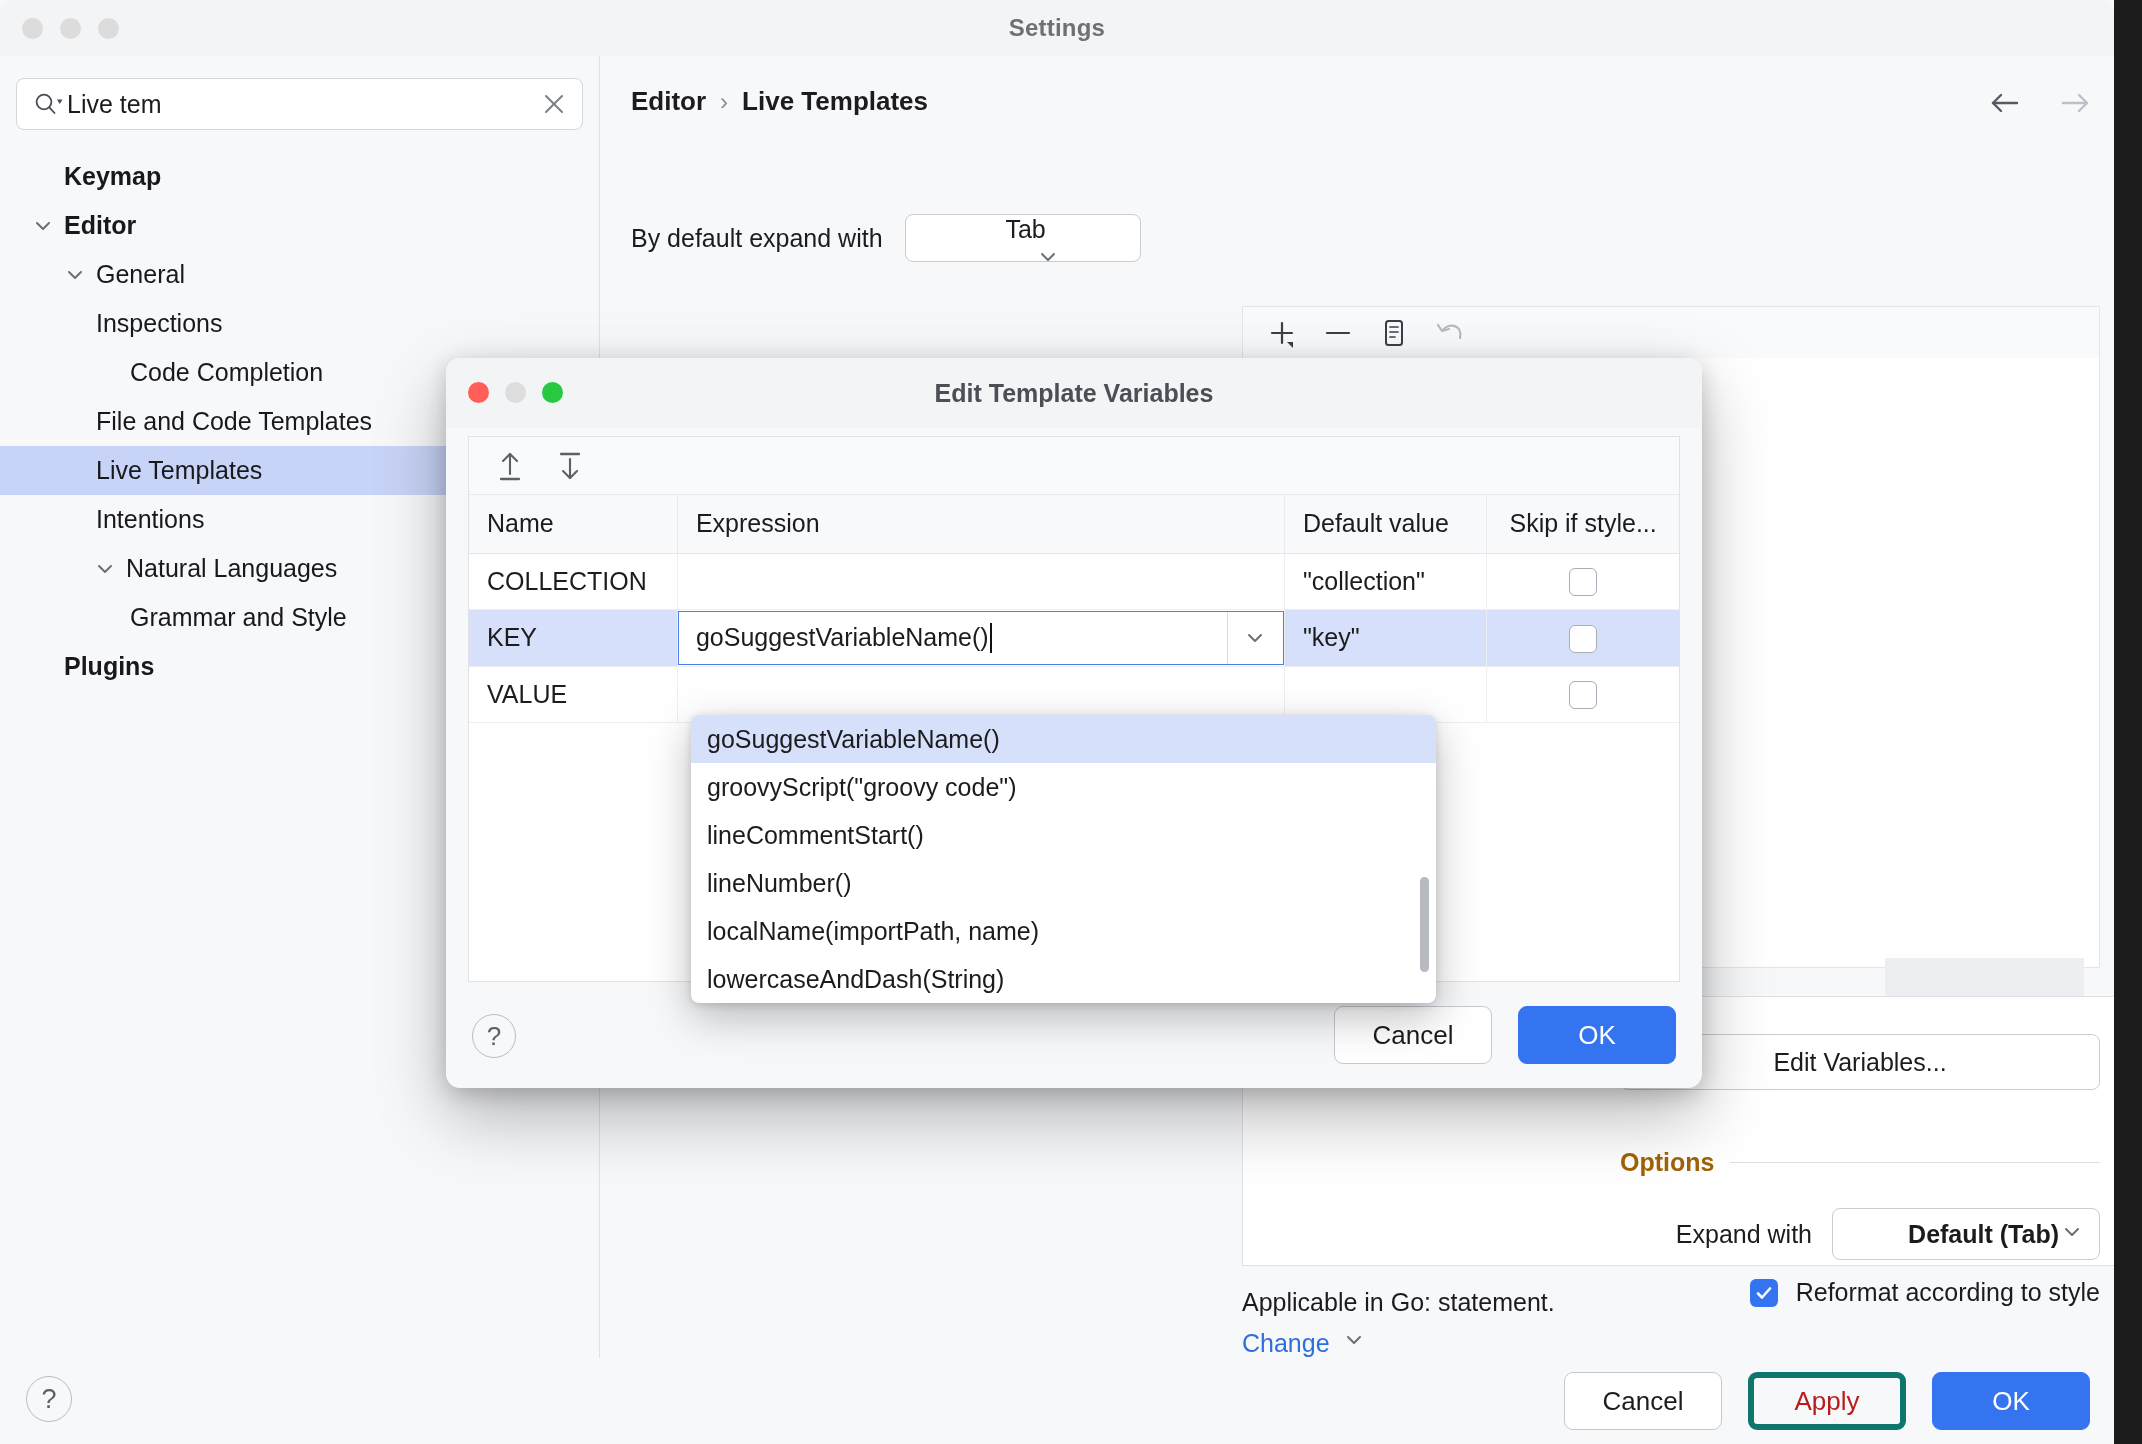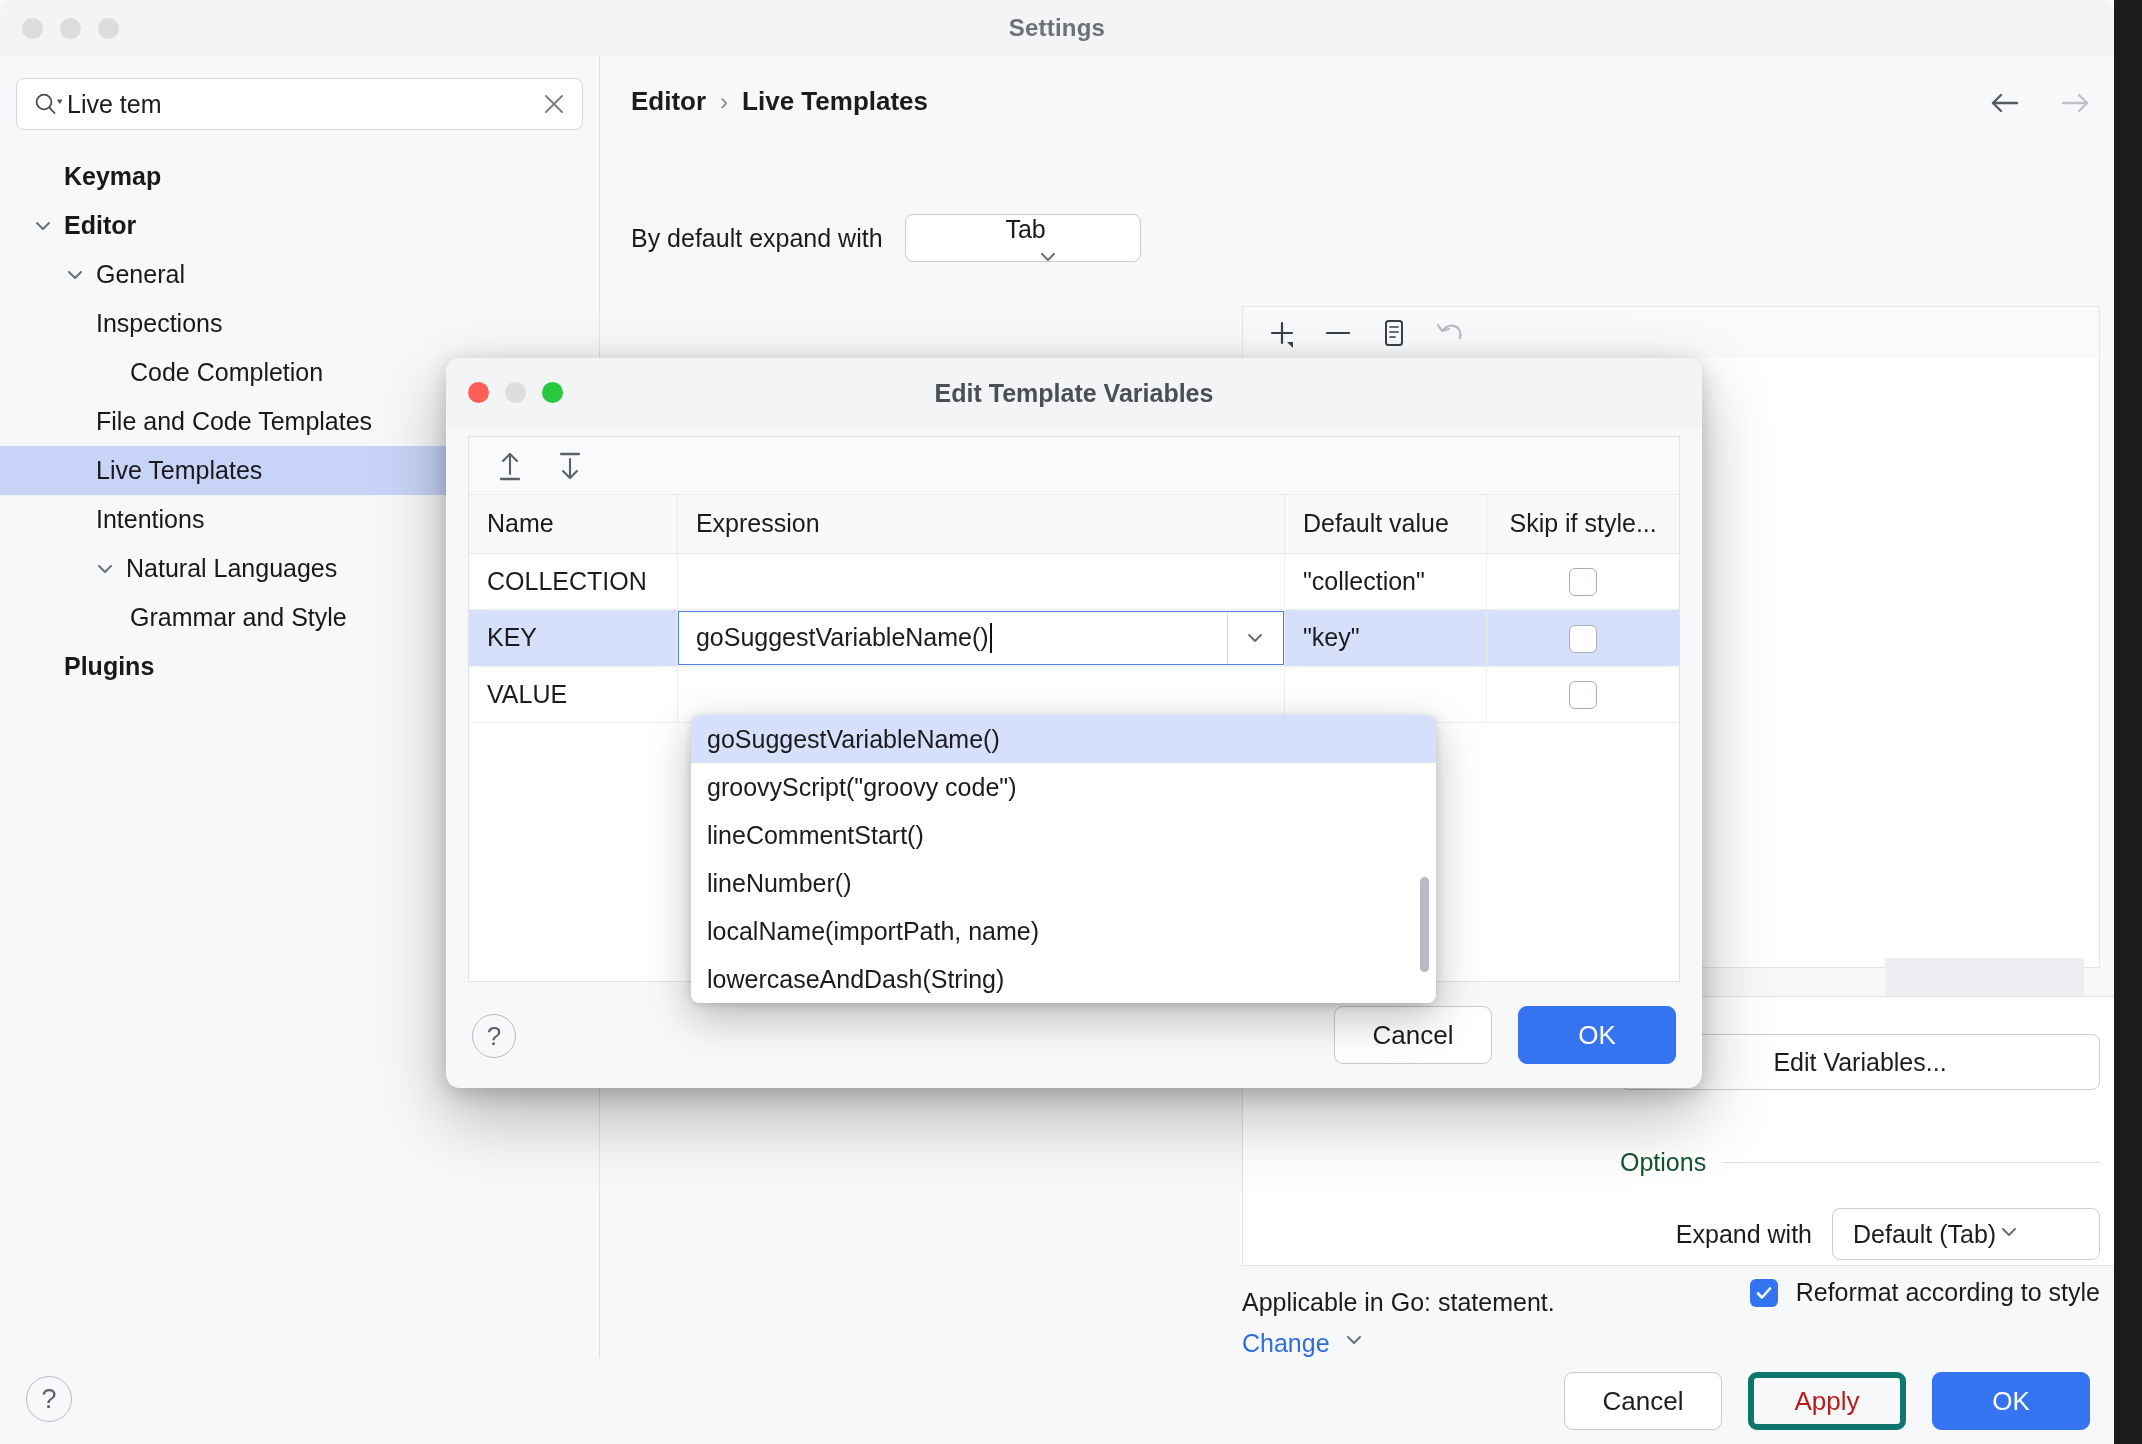--- a/index.html
+++ b/index.html
@@ -154,32 +154,32 @@
   .edit-vars-btn {
     position: absolute; right: 14px; top: 978px; width: 480px; height: 56px;
     background: #fff; border: 1px solid #c9ccd3; border-radius: 8px;
     display: flex; align-items: center; justify-content: center;
     font-size: 25px; color: #1c1c1e; cursor: pointer;
   }
   .options-head {
     position: absolute; right: 14px; top: 1092px; width: 480px;
     display: flex; align-items: center; gap: 16px;
   }
-  .options-head .t { font-size: 25px; color: #14532d; white-space: nowrap; }
+  .options-head .t { font-size: 25px; color: #a16207; white-space: nowrap; font-weight: bold; }
   .options-head .rule { flex: 1; height: 1px; background: #dcdee2; }
   .opt-row {
     position: absolute; right: 14px; top: 1152px; width: 480px;
     display: flex; align-items: center; justify-content: flex-end; gap: 20px;
   }
   .opt-row .lbl { font-size: 25px; color: #1c1c1e; }
   .opt-combo {
     width: 268px; height: 52px;
     background: #fff; border: 1px solid #c9ccd3; border-radius: 8px;
-    display: flex; align-items: center; justify-content: flex-start;
-    padding: 0 14px 0 20px; cursor: pointer;
+    display: flex; align-items: center; justify-content: flex-end;
+    padding: 0 14px 0 20px; cursor: pointer; font-weight: bold;
   }
   .reformat-row {
     position: absolute; right: 14px; top: 1222px; width: 480px;
     display: flex; align-items: center; justify-content: flex-end; gap: 18px;
   }
   .reformat-row .lbl { font-size: 25px; color: #1c1c1e; }
 
   
   .bottom-bar {
     position: absolute; left: 0; right: 0; bottom: 0; height: 86px;

